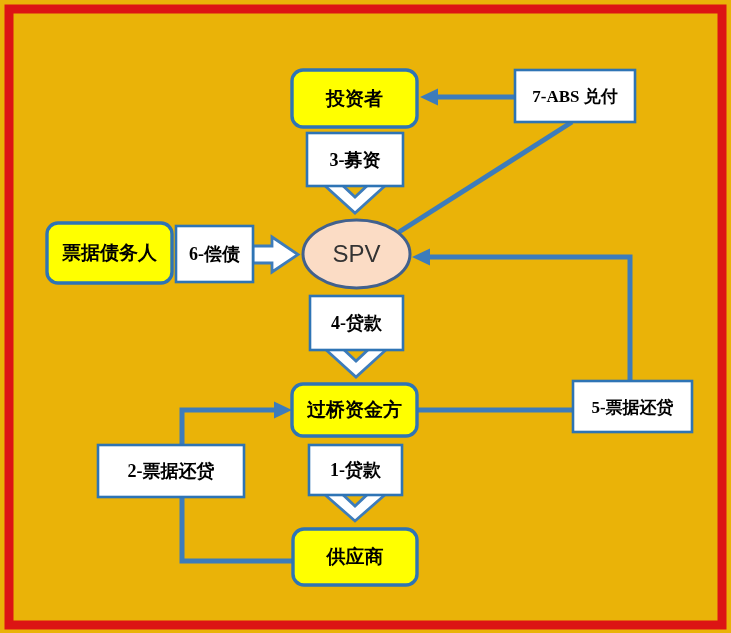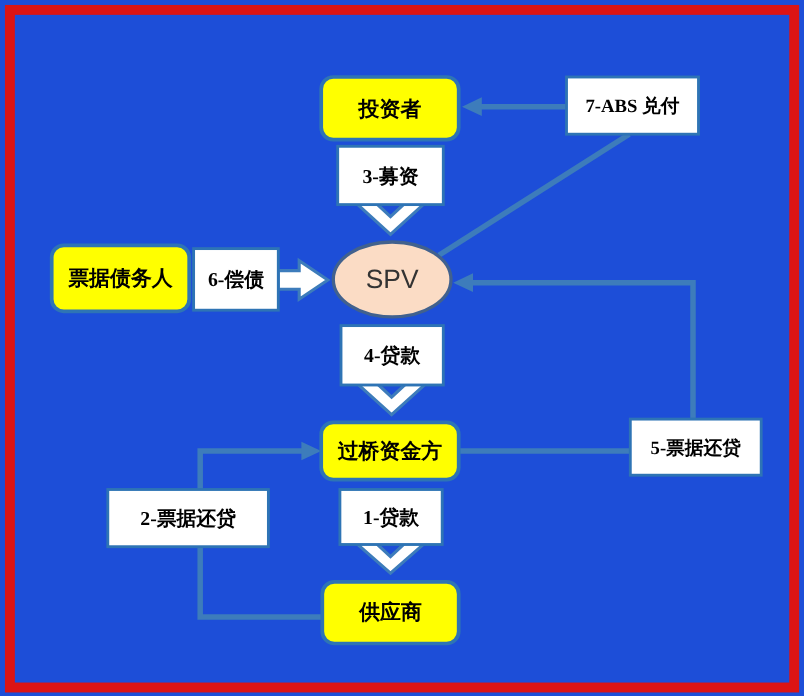--- a/index.html
+++ b/index.html
@@ -1,20 +1,20 @@
 <!DOCTYPE html>
 <html style="--frame-red: #DC1414; --arrow-blue: #3D7CBB; --border-blue: #2E74B5; --node-yellow: #FFFF00; --spv-fill: #FBDCC5; --spv-border: #41618E; --text-color: #000000;"><head>
 <meta charset="utf-8">
 <style>
   html, body { margin: 0; padding: 0; background: #ffffff; }
   .stage {
     position: relative;
     width: 731px;
     height: 633px;
-    background: #1d4ed8;
+    background: #eab308;
     font-family: "Liberation Serif", serif;
   }
   svg { display: block; }
 
   .frame          { fill: none; stroke: var(--frame-red, #DC1414); stroke-width: 9; }
   .conn           { fill: none; stroke: var(--arrow-blue, #3D7CBB); stroke-width: 5; }
   .arrowhead      { fill: var(--arrow-blue, #3D7CBB); stroke: none; }
   .hollow-arrow   { fill: #ffffff; stroke: var(--arrow-blue, #3D7CBB); stroke-width: 2.8; stroke-linejoin: miter; }
   .node-yellow    { fill: var(--node-yellow, #FFFF00); stroke: var(--border-blue, #2E74B5); stroke-width: 3.4; }
   .node-white     { fill: #ffffff; stroke: var(--border-blue, #2E74B5); stroke-width: 2.6; }

